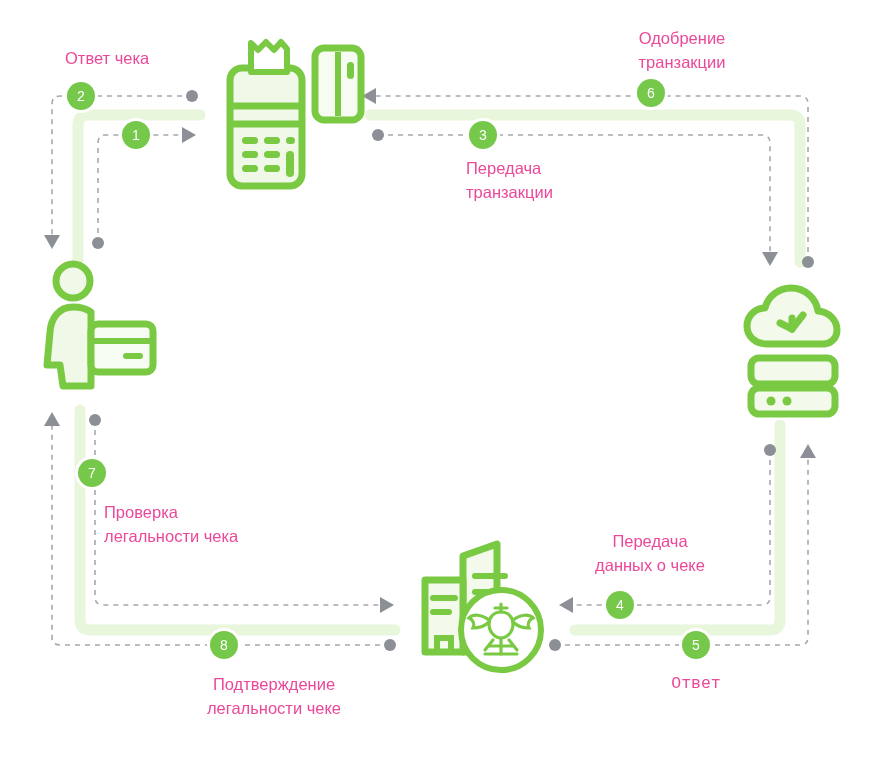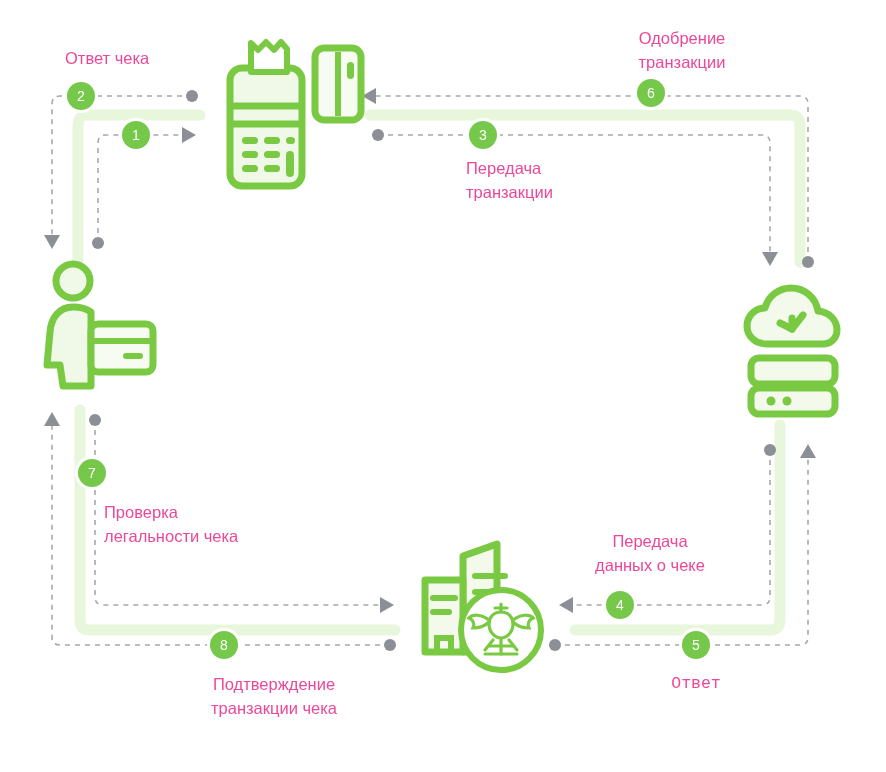--- a/index.html
+++ b/index.html
@@ -204,15 +204,15 @@
 
   <div class="label center" style="left:636px; top:672px; width:120px;font-family:Liberation Mono, monospace;">Ответ</div>
 
   <div class="label center" style="left:592px; top:26px;  width:180px;">Одобрение
 транзакции</div>
 
   <div class="label" style="left:104px; top:456px; width:240px;margin-top:44px;">Проверка
 легальности чека</div>
 
   <div class="label center" style="left:164px; top:672px; width:220px;">Подтверждение
-транзакции чека</div>
+легальности чеке</div>
 
 </div>
 
 </body></html>

